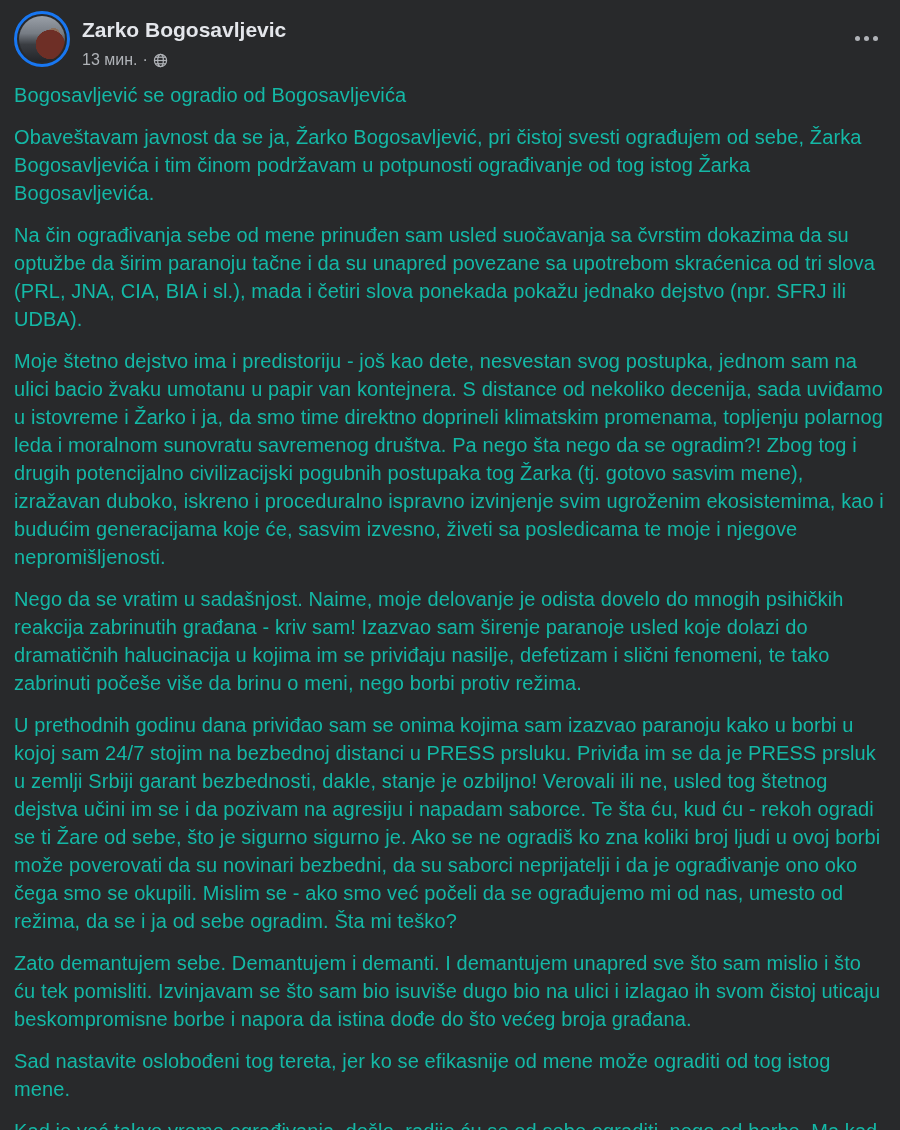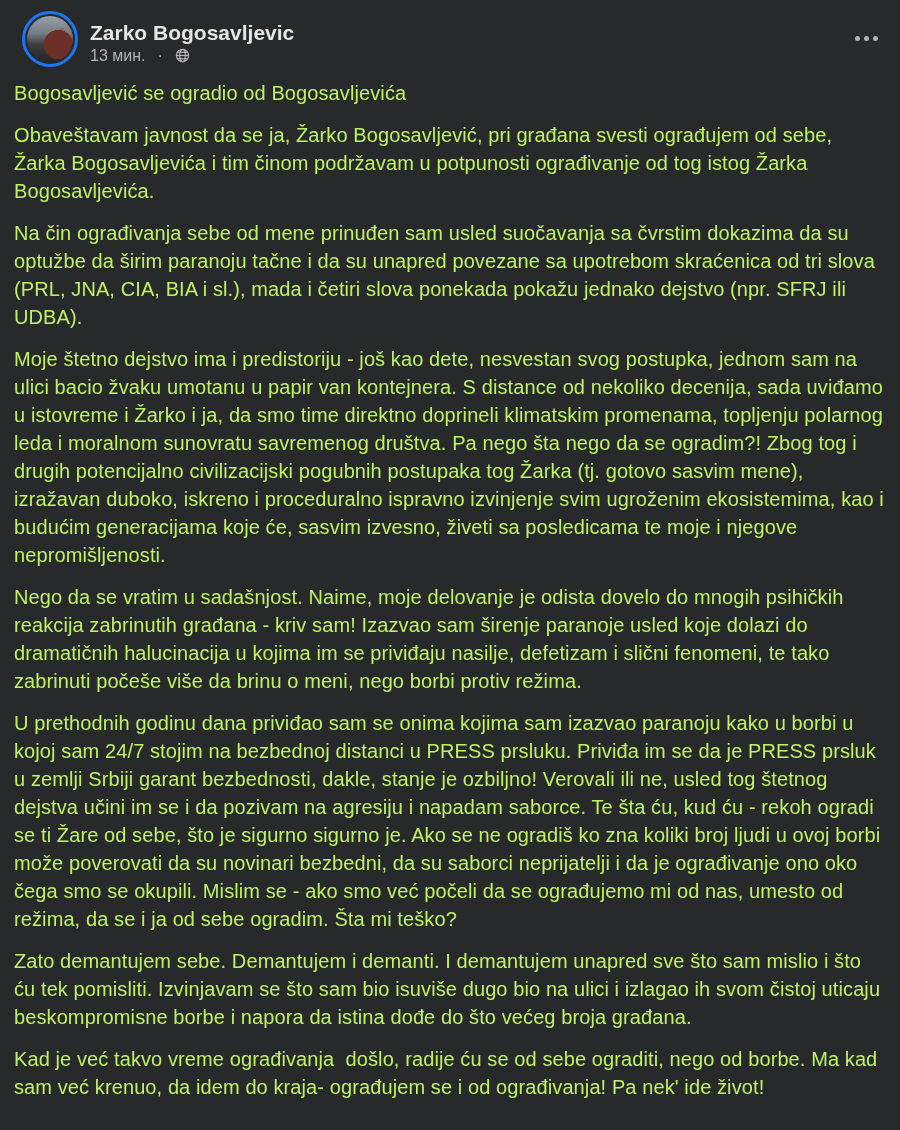--- a/index.html
+++ b/index.html
@@ -11,22 +11,22 @@
     overflow: hidden;
   }
   .post {
     width: 900px;
     height: 1130px;
     background: #28292b;
     position: relative;
   }
   .post-header {
     display: flex;
-    align-items: center;
-    padding: 11px 16px 0 22px;
+    align-items: flex-start;
+    padding: 11px 16px 0 14px;
     position: relative;
   }
   .avatar-ring {
     width: 56px;
     height: 56px;
     border-radius: 50%;
     border: 3px solid #1877f2;
     padding: 2px;
     flex: 0 0 auto;
     cursor: pointer;
@@ -48,22 +48,22 @@
   .author-name {
     color: #e4e6eb;
     font-size: 21px;
     font-weight: 700;
     line-height: 26px;
     cursor: pointer;
   }
   .meta-row {
     display: flex;
     align-items: center;
-    gap: 12px;
-    margin-top: 1px;
+    gap: 5px;
+    margin-top: 8px;
     color: #b0b3b8;
     font-size: 16px;
   }
   .timestamp { cursor: pointer; }
   .meta-dot { color: #b0b3b8; }
   .globe { display: inline-flex; align-items: center; }
   .menu-btn {
     position: absolute;
     top: 28px;
     right: 18px;
@@ -77,21 +77,21 @@
   .menu-btn .dot {
     width: 5px;
     height: 5px;
     border-radius: 50%;
     background: #b0b3b8;
   }
   .post-body {
     padding: 12px 14px 0 14px;
   }
   .post-paragraph {
-    color: #bef264;
+    color: #14b8a6;
     font-size: 20px;
     line-height: 28px;
     margin-bottom: 14px;
     white-space: pre-wrap;
     letter-spacing: 0.1px;
   }
 </style>
 </head>
 <body>
 
@@ -119,22 +119,23 @@
     </div>
     <button class="menu-btn" aria-label="Post options">
       <span class="dot"></span>
       <span class="dot"></span>
       <span class="dot"></span>
     </button>
   </div>
 
   <div class="post-body">
       <p class="post-paragraph">Bogosavljević se ogradio od Bogosavljevića</p>
-      <p class="post-paragraph">Obaveštavam javnost da se ja, Žarko Bogosavljević, pri građana svesti ograđujem od sebe, Žarka Bogosavljevića i tim činom podržavam u potpunosti ograđivanje od tog istog Žarka Bogosavljevića.</p>
+      <p class="post-paragraph">Obaveštavam javnost da se ja, Žarko Bogosavljević, pri čistoj svesti ograđujem od sebe, Žarka Bogosavljevića i tim činom podržavam u potpunosti ograđivanje od tog istog Žarka Bogosavljevića.</p>
       <p class="post-paragraph">Na čin ograđivanja sebe od mene prinuđen sam usled suočavanja sa čvrstim dokazima da su optužbe da širim paranoju tačne i da su unapred povezane sa upotrebom skraćenica od tri slova (PRL, JNA, CIA, BIA i sl.), mada i četiri slova ponekada pokažu jednako dejstvo (npr. SFRJ ili UDBA).</p>
       <p class="post-paragraph">Moje štetno dejstvo ima i predistoriju - još kao dete, nesvestan svog postupka, jednom sam na ulici bacio žvaku umotanu u papir van kontejnera. S distance od nekoliko decenija, sada uviđamo u istovreme i Žarko i ja, da smo time direktno doprineli klimatskim promenama, topljenju polarnog leda i moralnom sunovratu savremenog društva. Pa nego šta nego da se ogradim?! Zbog tog i drugih potencijalno civilizacijski pogubnih postupaka tog Žarka (tj. gotovo sasvim mene), izražavan duboko, iskreno i proceduralno ispravno izvinjenje svim ugroženim ekosistemima, kao i budućim generacijama koje će, sasvim izvesno, živeti sa posledicama te moje i njegove nepromišljenosti.</p>
       <p class="post-paragraph">Nego da se vratim u sadašnjost. Naime, moje delovanje je odista dovelo do mnogih psihičkih reakcija zabrinutih građana - kriv sam! Izazvao sam širenje paranoje usled koje dolazi do dramatičnih halucinacija u kojima im se priviđaju nasilje, defetizam i slični fenomeni, te tako zabrinuti počeše više da brinu o meni, nego borbi protiv režima.</p>
       <p class="post-paragraph">U prethodnih godinu dana priviđao sam se onima kojima sam izazvao paranoju kako u borbi u kojoj sam 24/7 stojim na bezbednoj distanci u PRESS prsluku. Priviđa im se da je PRESS prsluk u zemlji Srbiji garant bezbednosti, dakle, stanje je ozbiljno! Verovali ili ne, usled tog štetnog dejstva učini im se i da pozivam na agresiju i napadam saborce. Te šta ću, kud ću - rekoh ogradi se ti Žare od sebe, što je sigurno sigurno je. Ako se ne ogradiš ko zna koliki broj ljudi u ovoj borbi može poverovati da su novinari bezbedni, da su saborci neprijatelji i da je ograđivanje ono oko čega smo se okupili. Mislim se - ako smo već počeli da se ograđujemo mi od nas, umesto od režima, da se i ja od sebe ogradim. Šta mi teško?</p>
       <p class="post-paragraph">Zato demantujem sebe. Demantujem i demanti. I demantujem unapred sve što sam mislio i što ću tek pomisliti. Izvinjavam se što sam bio isuviše dugo bio na ulici i izlagao ih svom čistoj uticaju beskompromisne borbe i napora da istina dođe do što većeg broja građana.</p>
+      <p class="post-paragraph">Sad nastavite oslobođeni tog tereta, jer ko se efikasnije od mene može ograditi od tog istog mene.</p>
       <p class="post-paragraph">Kad je već takvo vreme ograđivanja  došlo, radije ću se od sebe ograditi, nego od borbe. Ma kad sam već krenuo, da idem do kraja- ograđujem se i od ograđivanja! Pa nek' ide život!</p>
     </div>
 
 </div>
 
 </body></html>

